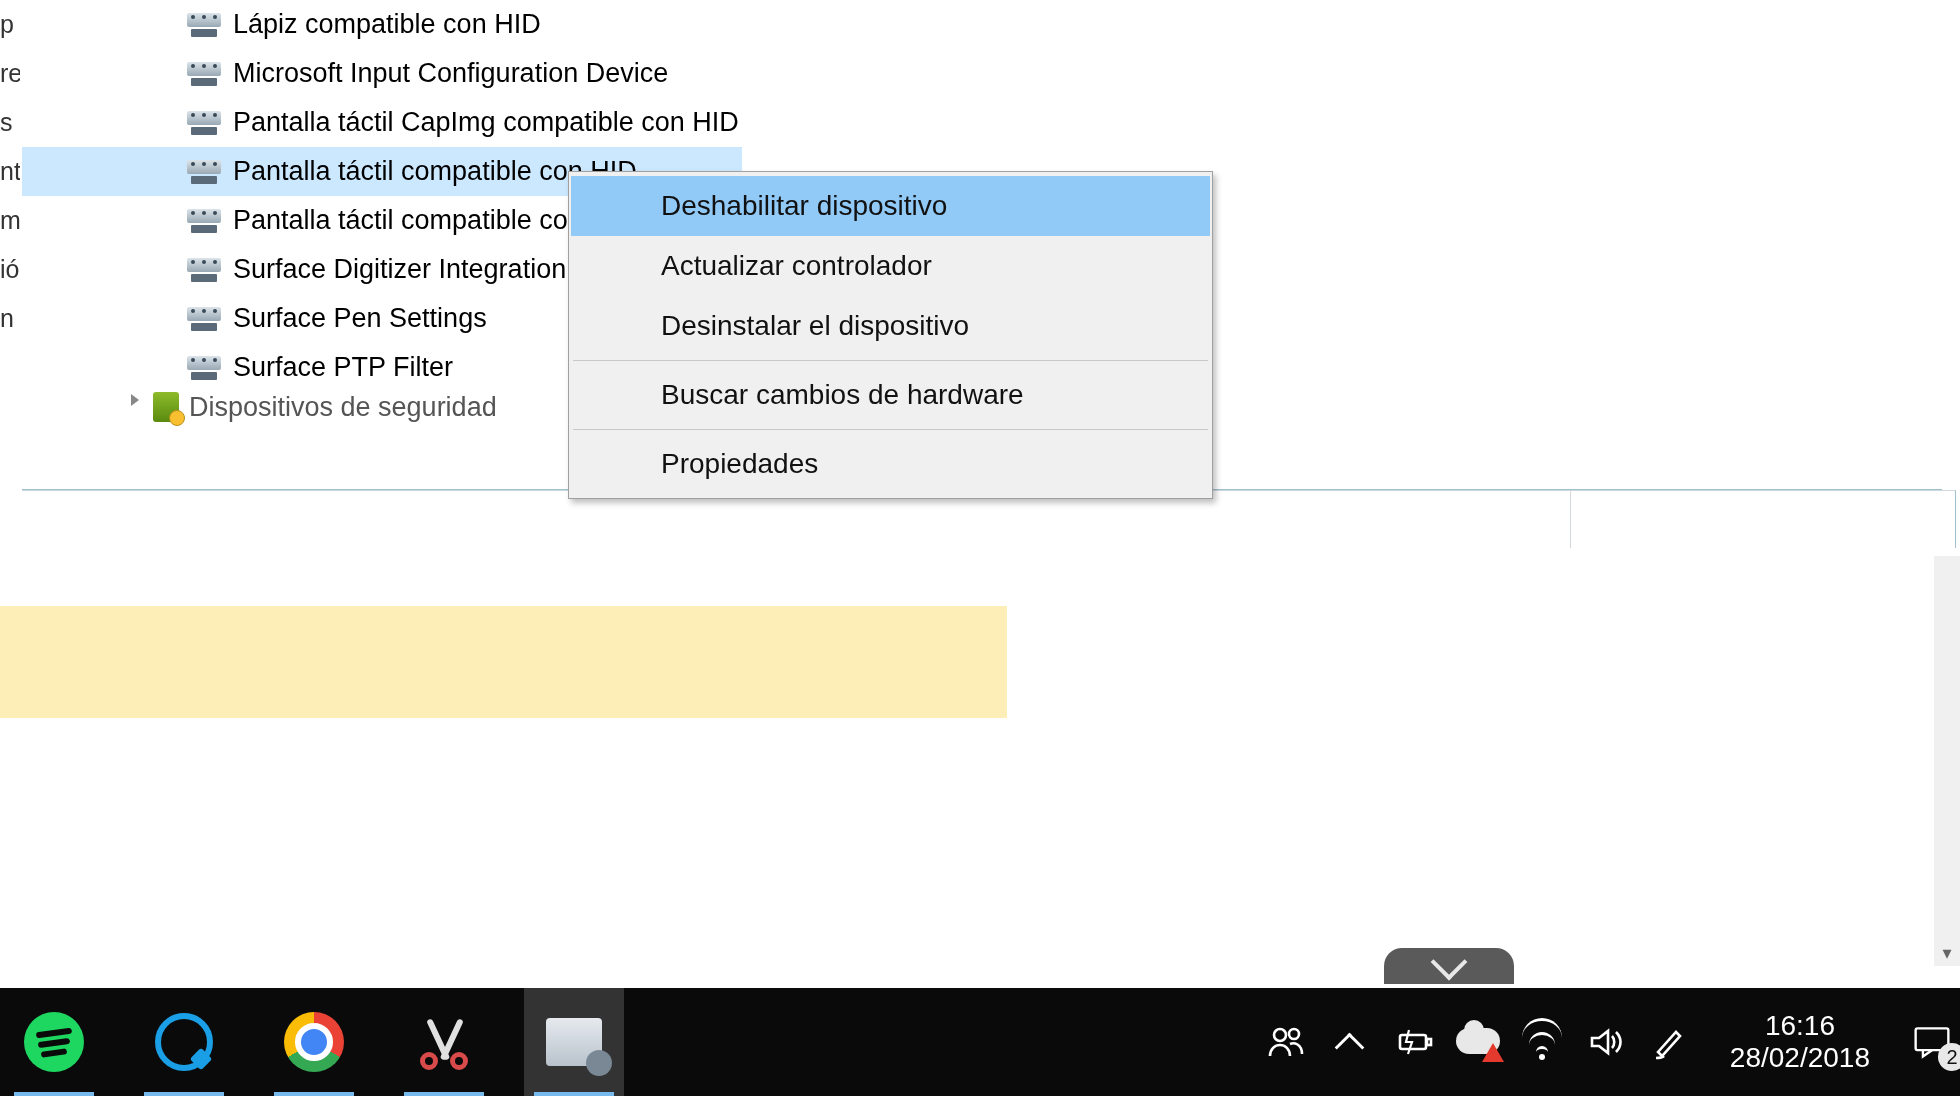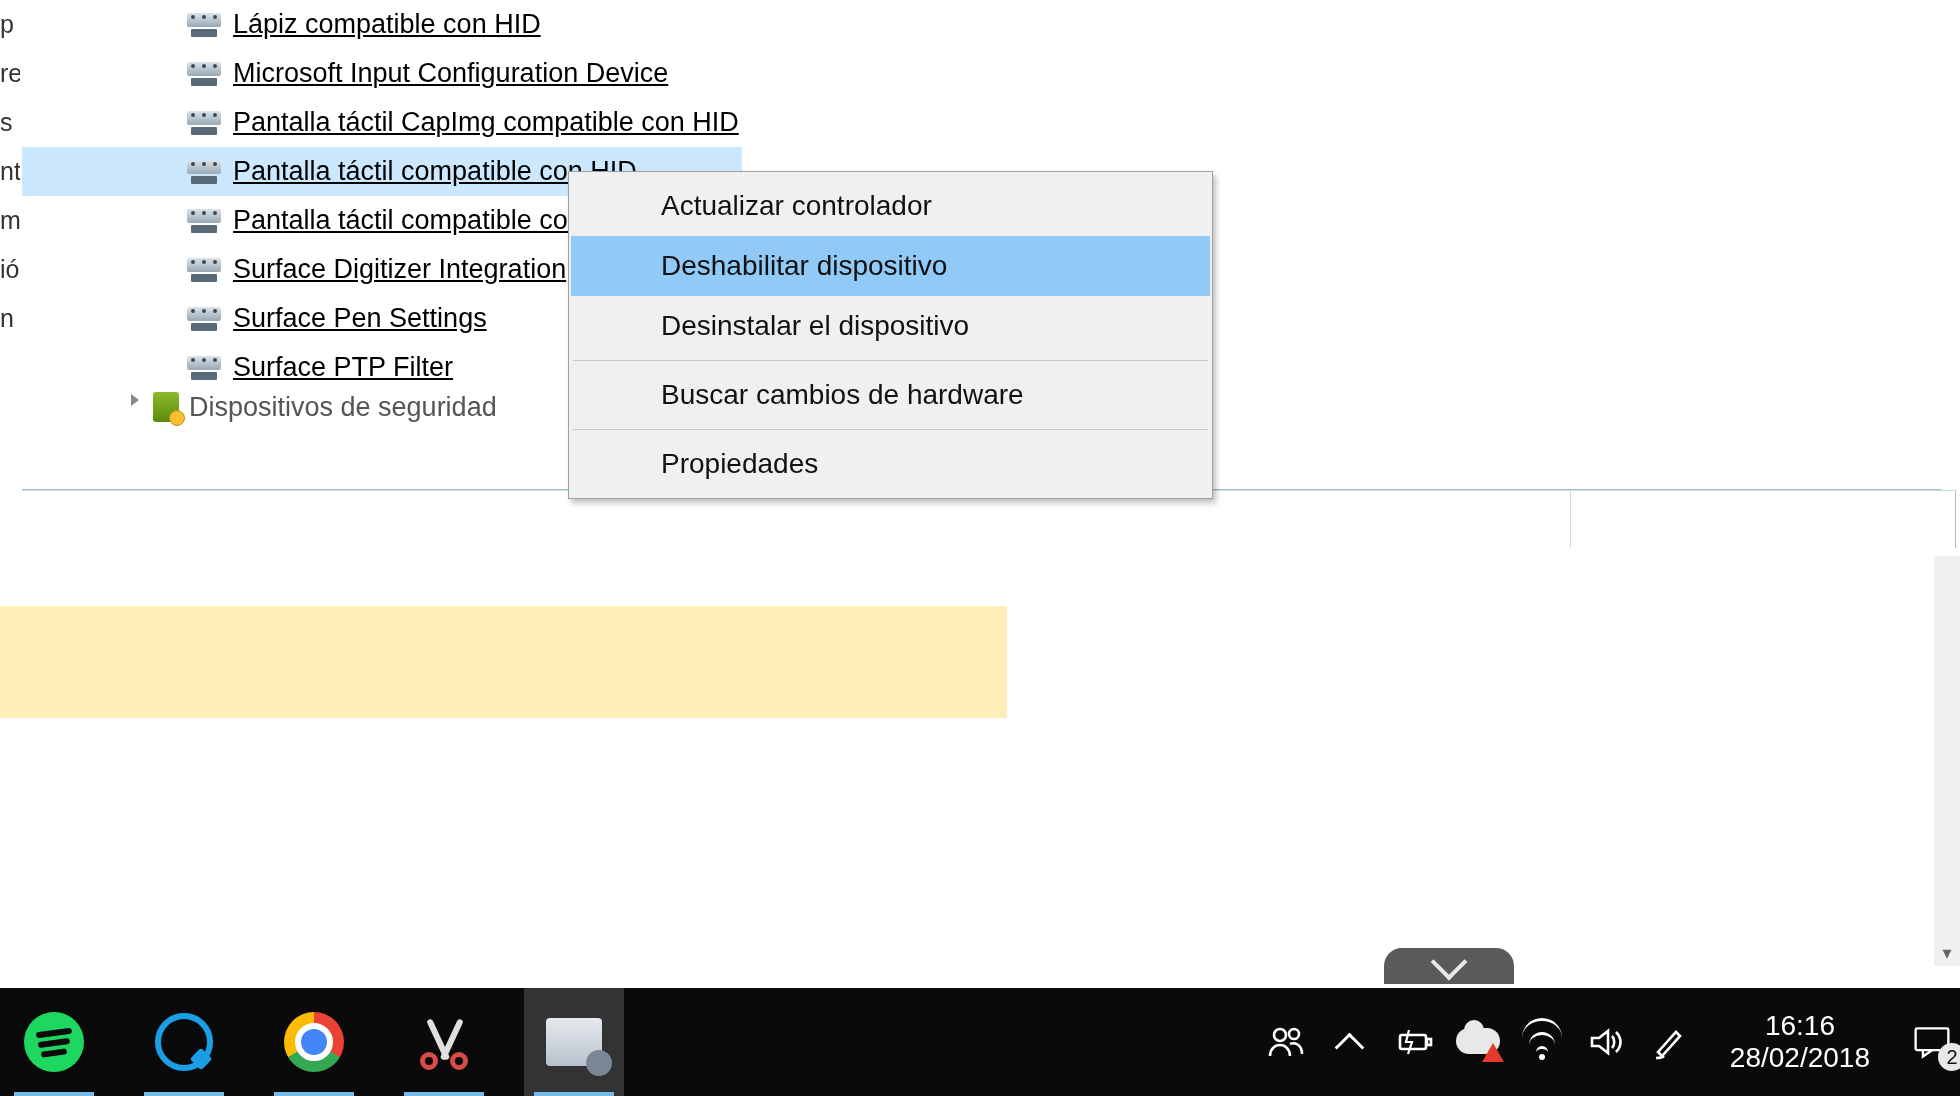--- a/index.html
+++ b/index.html
@@ -34,21 +34,20 @@
       border-bottom: 1px solid #a0c0d0;
     }
     .device-item {
       display: flex;
       align-items: center;
       height: 49px;
       padding-left: 165px;
       gap: 12px;
       white-space: nowrap;
       overflow: hidden;
-      text-decoration: underline;
     }
     .device-item.selected {
       background: #cce8ff;
       width: 720px;
     }
     .device-icon {
       width: 34px;
       height: 28px;
       flex-shrink: 0;
       position: relative;
@@ -509,25 +508,25 @@
     <span class="security-icon"></span>
     <span>Dispositivos de seguridad</span>
   </div>
 </div>
 
 <div class="status-bar">
   <span class="status-bar-right-sep"></span>
 </div>
 
 <div class="context-menu">
+  <div class="context-menu-item highlight">
+    <span>Deshabilitar dispositivo</span>
+  </div>
   <div class="context-menu-item">
     <span>Actualizar controlador</span>
-  </div>
-  <div class="context-menu-item highlight">
-    <span>Deshabilitar dispositivo</span>
   </div>
   <div class="context-menu-item">
     <span>Desinstalar el dispositivo</span>
   </div>
   <div class="context-menu-sep"></div>
   <div class="context-menu-item">
     <span>Buscar cambios de hardware</span>
   </div>
   <div class="context-menu-sep"></div>
   <div class="context-menu-item bold">

